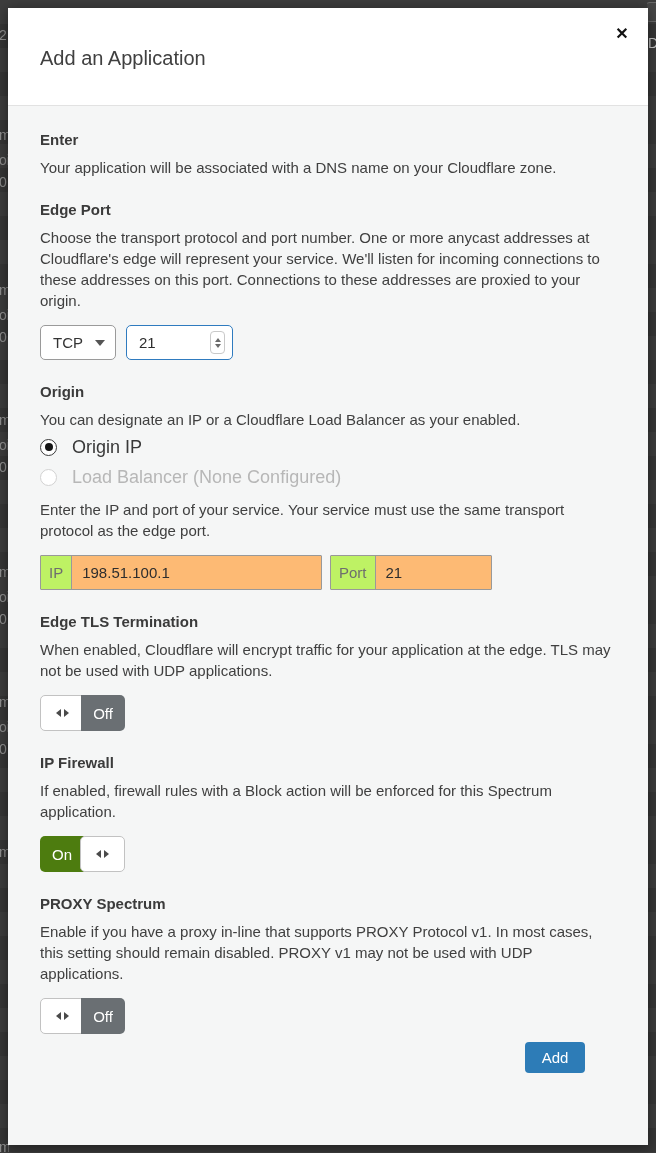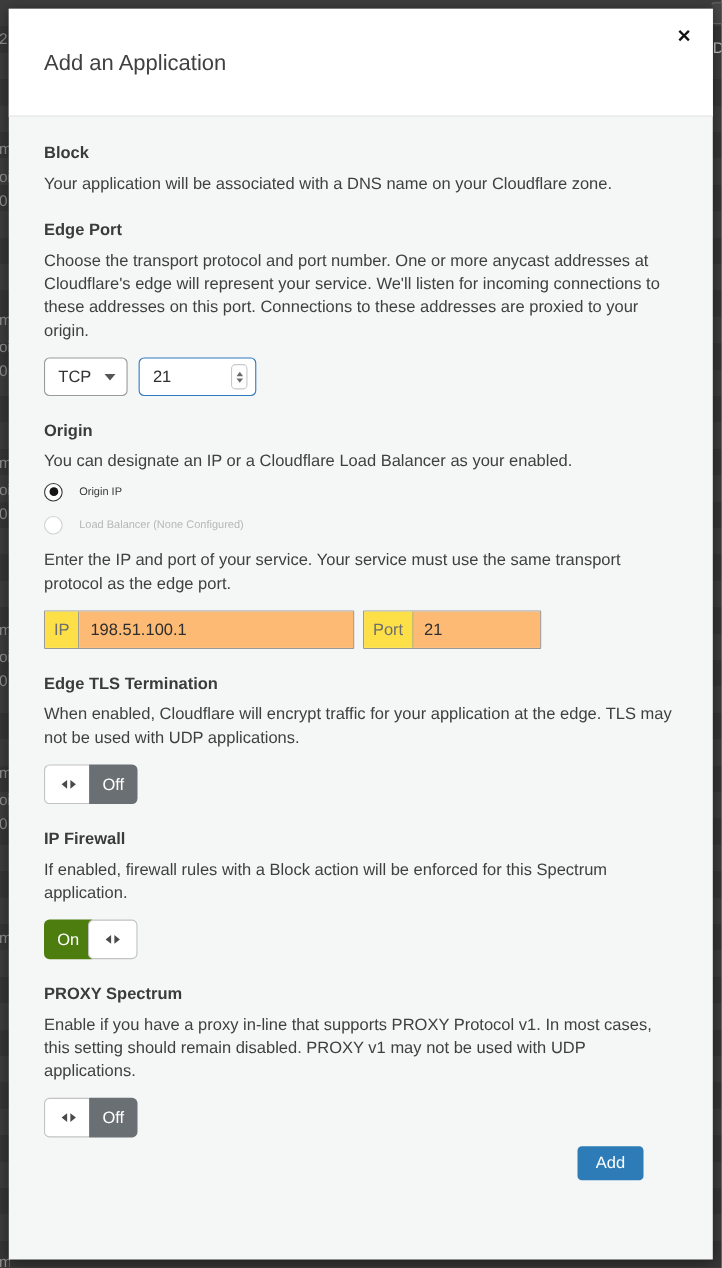--- a/index.html
+++ b/index.html
@@ -80,31 +80,31 @@
   .spin-down { width:0; height:0; border-left:3px solid transparent; border-right:3px solid transparent; border-top:4px solid #6a6a6a; }
 
   
   .radio-row { display:flex; align-items:center; height:26px; margin-top:4px; cursor:pointer; }
   .radio-row:first-of-type { margin-top:8px; }
   .radio-circle {
     width:17px; height:17px; border-radius:50%; border:1.5px solid #3a3a3a; background:#fff;
     display:flex; align-items:center; justify-content:center; flex:0 0 auto;
   }
   .radio-dot { width:8px; height:8px; border-radius:50%; background:#151515; }
-  .radio-label { font-size:10px; color:#383838; margin-left:15px; }
+  .radio-label { font-size:18px; color:#383838; margin-left:15px; }
   .radio-row.disabled .radio-circle { border-color:#d2d2d2; }
   .radio-row.disabled .radio-label  { color:#b7b7b7; }
 
   
   .group-row { display:flex; margin-top:14px; }
   .input-group {
     display:flex; height:35px; border:1px solid #999; background:#fff; border-radius:1px;
   }
   .input-group .prefix {
-    background:#fde047; border-right:1px solid #999; color:#6e6e6e; font-size:15px;
+    background:#bef264; border-right:1px solid #999; color:#6e6e6e; font-size:15px;
     display:flex; align-items:center; padding:0 8px; flex:0 0 auto;
   }
   .input-group input {
     border:none; outline:none; font-family:"Liberation Sans",sans-serif;
     font-size:15px; color:#2e2e2e; padding:0 10px; background:#fdba74; width:100%;
   }
   .ip-group   { width:282px; margin-right:8px; }
   .port-group { width:162px; }
 
   
@@ -163,21 +163,21 @@
 
 <div class="modal">
   <div class="modal-header">
     <div class="modal-title">Add an Application</div>
     <button class="close-btn">✕</button>
   </div>
 
   <div class="modal-body">
 
     <div class="section">
-      <div class="section-label">Block</div>
+      <div class="section-label">Enter</div>
       <div class="section-desc">Your application will be associated with a DNS name on your Cloudflare zone.</div>
     </div>
 
     <div class="section">
       <div class="section-label">Edge Port</div>
       <div class="section-desc">Choose the transport protocol and port number. One or more anycast addresses at Cloudflare's edge will represent your service. We'll listen for incoming connections to these addresses on this port. Connections to these addresses are proxied to your origin.</div>
       <div class="control-row">
         <div class="select-box">
           <span>TCP</span>
           <span class="caret-down"></span>

